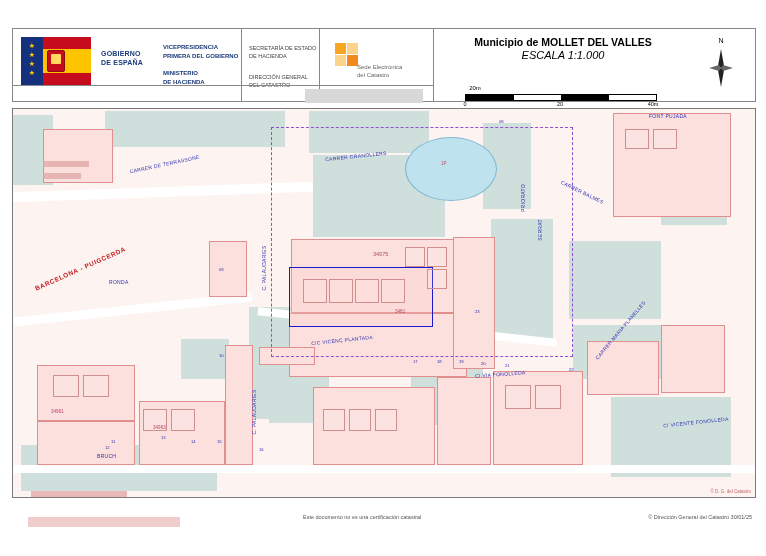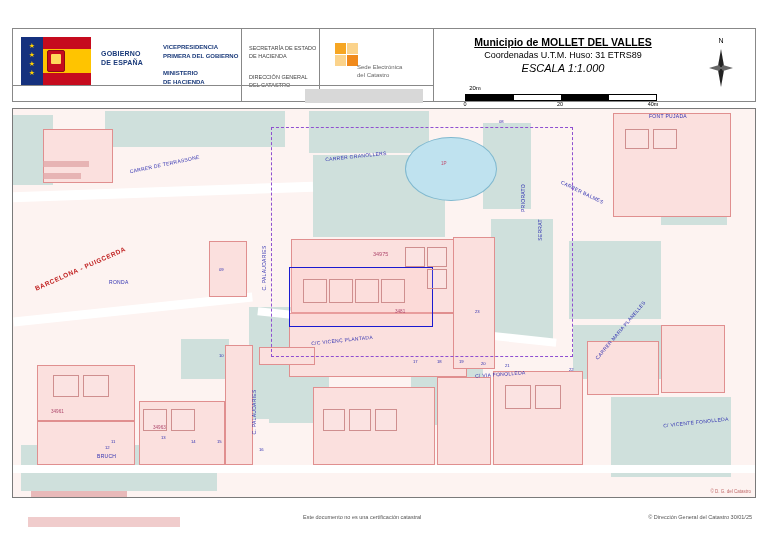--- a/index.html
+++ b/index.html
@@ -26,21 +26,21 @@
   .sede-sq{position:absolute;width:11px;height:11px;}
   .sede-label{position:absolute;left:28px;top:22px;font-size:6px;color:#666;line-height:8px;}
 
   .carto-title{position:absolute;left:98px;top:62px;font-size:11px;font-weight:bold;color:#111;letter-spacing:.3px;}
   .carto-redact{position:absolute;left:292px;top:60px;width:118px;height:14px;background:#d8d8d8;}
   .hdr-sep{position:absolute;left:0px;top:56px;width:420px;height:1px;background:#888;}
   .vdiv{position:absolute;top:0;width:1px;height:72px;background:#888;}
 
   .title-r{position:absolute;left:430px;top:6px;width:240px;text-align:center;}
   .title-r .l1{font-size:10.5px;font-weight:bold;color:#000;line-height:14px;}
-  .title-r .l2{font-size:10.5px;font-weight:bold;color:#000;line-height:14px;text-decoration:underline;}
+  .title-r .l2{font-size:10.5px;font-weight:bold;color:#000;line-height:14px;}
   .title-r .l3{font-size:9px;color:#000;line-height:13px;}
   .title-r .l4{font-size:11px;color:#000;line-height:13px;font-style:italic;}
 
   
   .scalebar{position:absolute;left:452px;top:56px;width:190px;}
   .sb-bar{position:relative;height:5px;width:190px;border:.5px solid #000;display:flex;}
   .sb-bar div{flex:1;height:100%;}
   .sb-ticks{position:relative;height:10px;font-size:5.5px;color:#000;}
   .sb-ticks span{position:absolute;top:0;transform:translateX(-50%);}
   .sb-top{position:relative;height:9px;font-size:6px;color:#000;}
@@ -126,21 +126,20 @@
       </div>
     </div>
 
     <div class="hdr-sep"></div>
     <div class="vdiv" style="left:420px;"></div>
 
     <div class="carto-redact"></div>
 
     <div class="title-r">
       <div class="l2">Municipio de MOLLET DEL VALLES</div>
-      <div class="l3">Coordenadas U.T.M. Huso: 31 ETRS89</div>
       <div class="l4">ESCALA 1:1.000</div>
     </div>
 
     <div class="scalebar">
       <div class="sb-top">
         <span style="left:10px;">20m</span>
       </div>
       <div class="sb-bar">
         <div style="background:#000;"></div>
         <div style="background:#fff;"></div>

